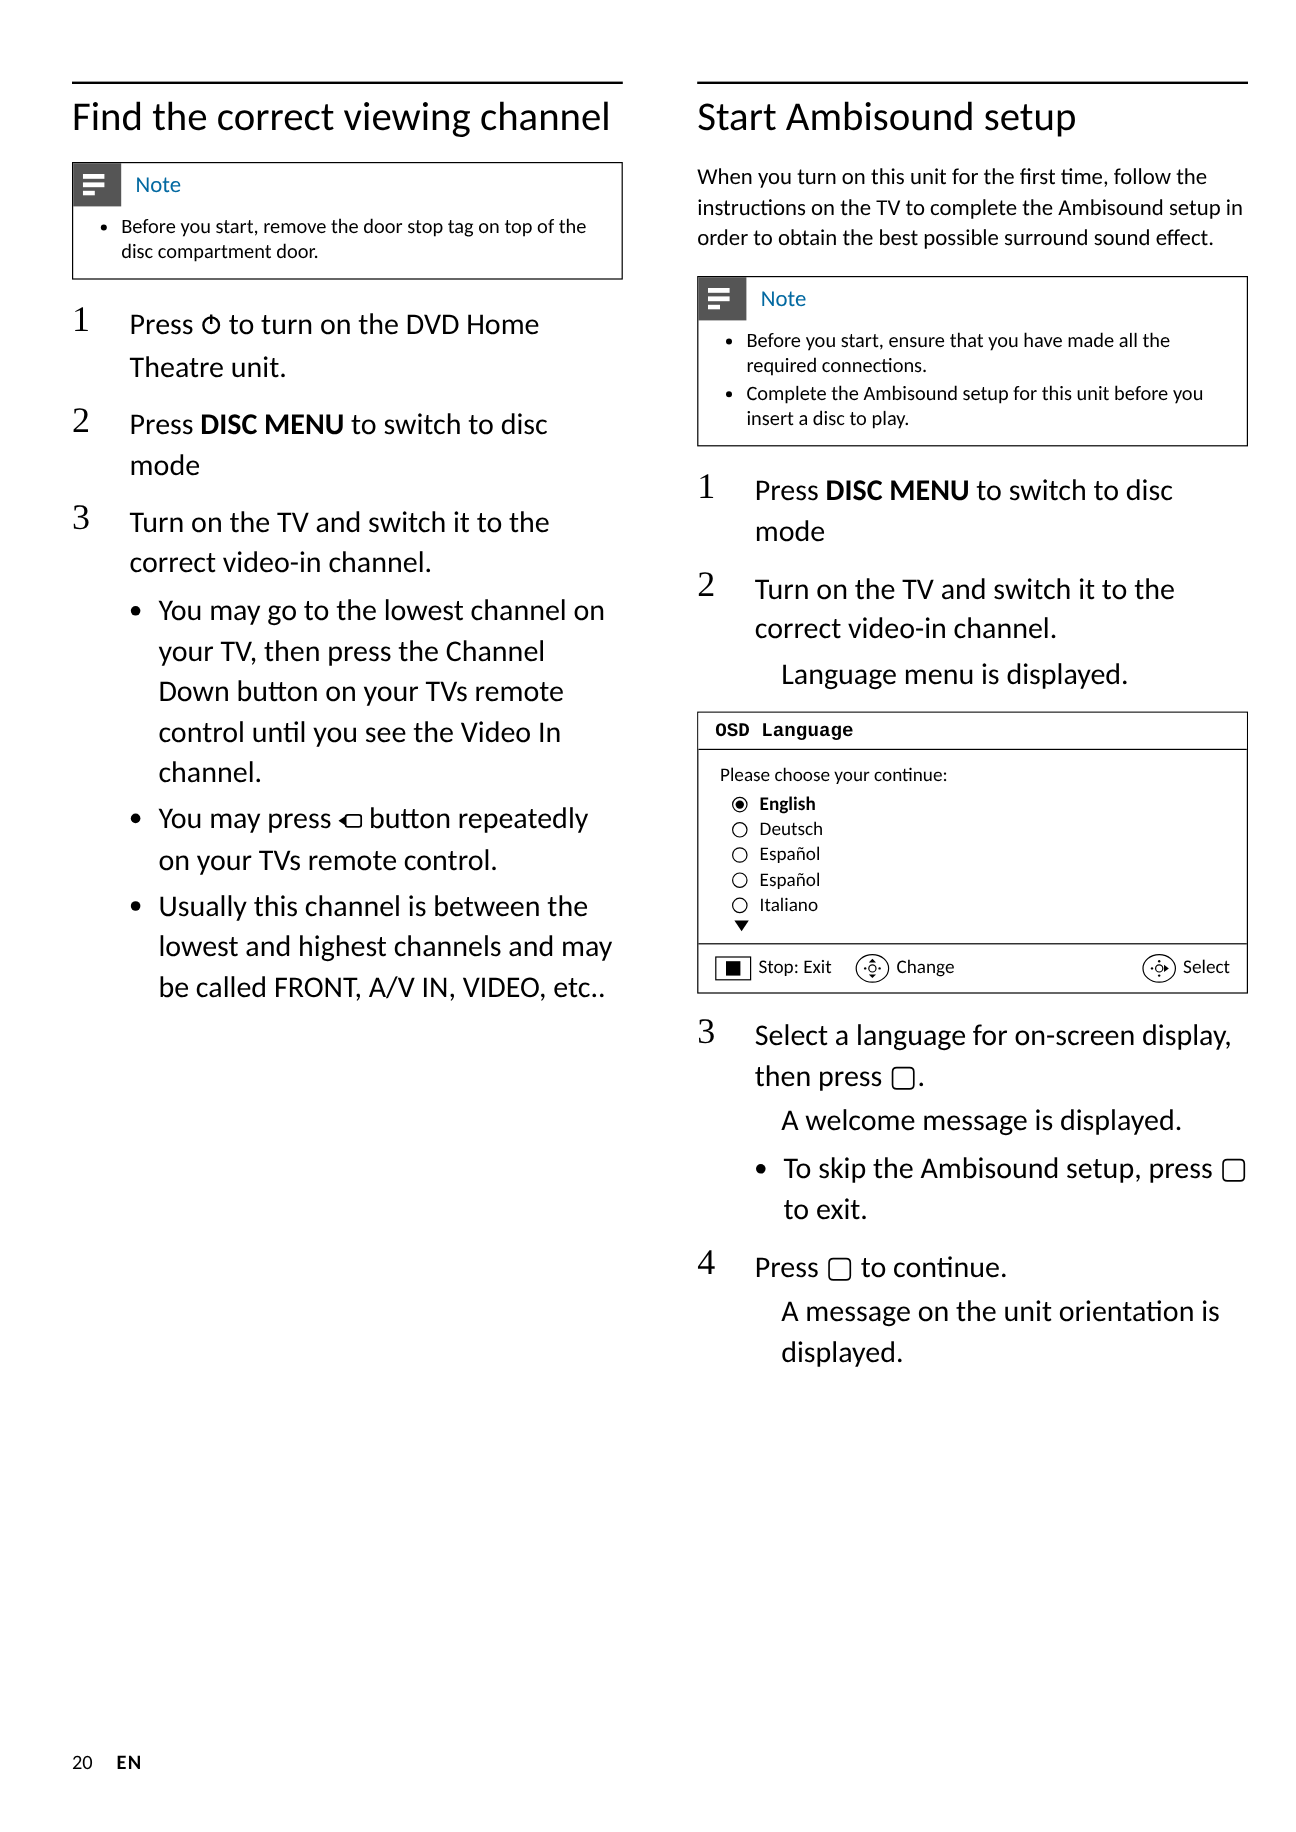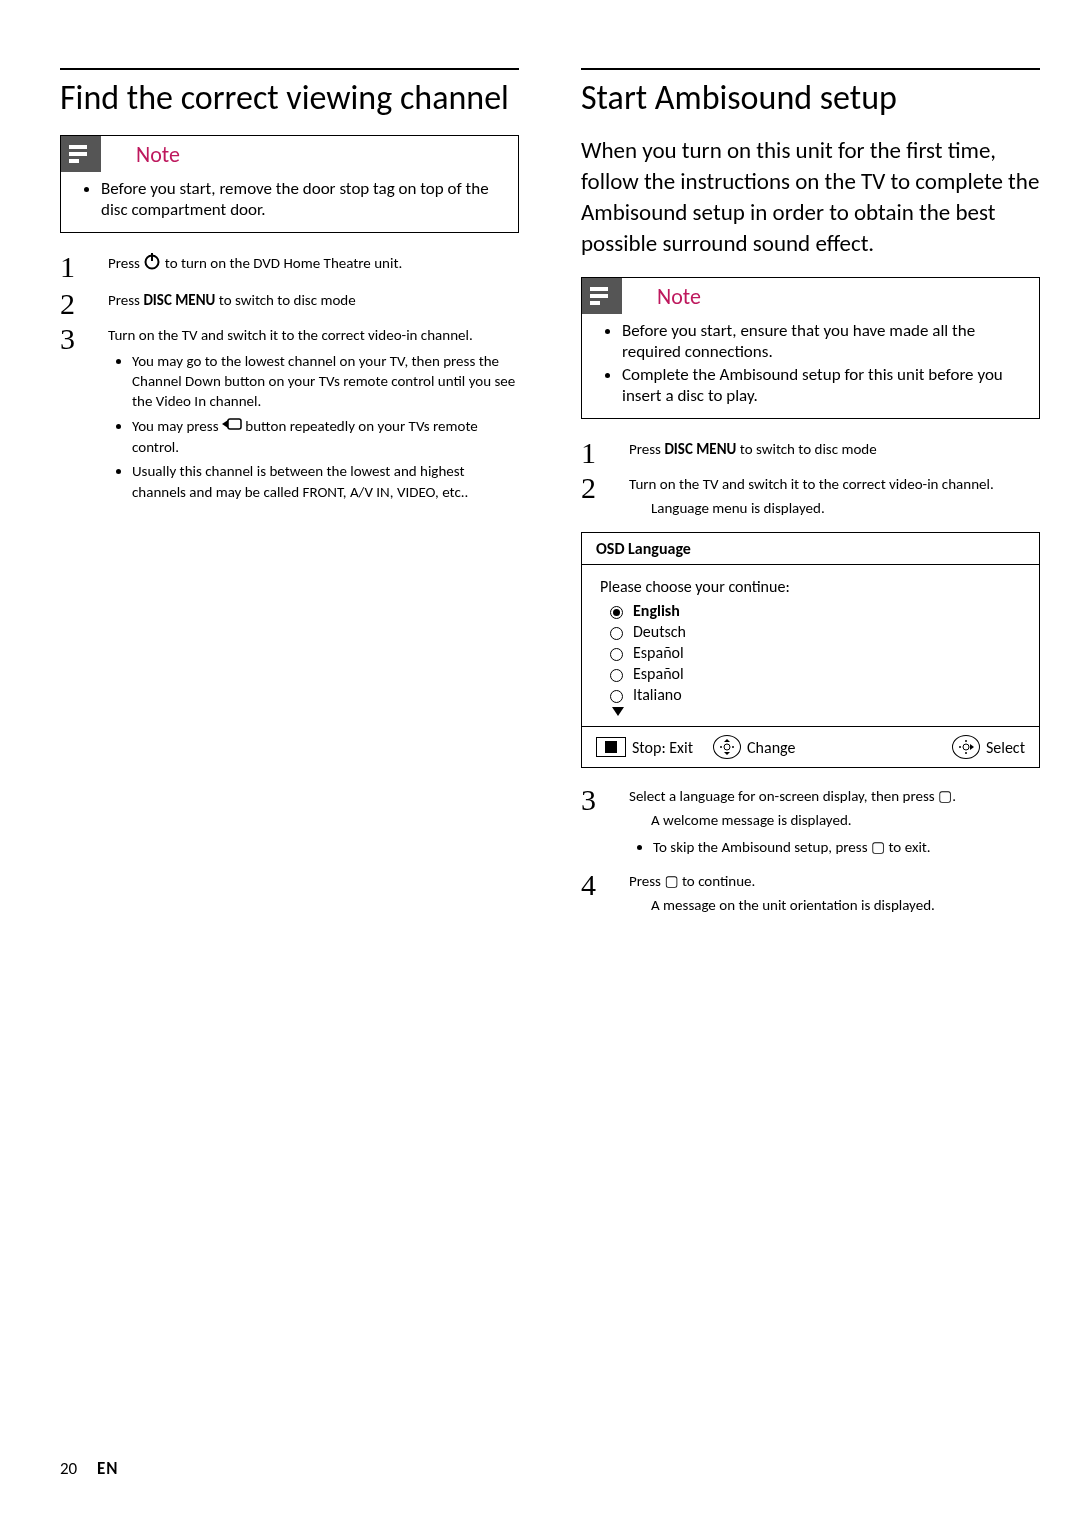--- a/index.html
+++ b/index.html
@@ -45,24 +45,23 @@
     width: 40px;
     height: 36px;
     background: #555;
     display: flex;
     align-items: center;
     justify-content: center;
     flex-shrink: 0;
   }
   .note-icon svg { display:block; }
   .note-label {
-    font-size: 22px;
-    color: #be185d;
+    font-size: 19px;
+    color: #0369a1;
     padding-left: 12px;
-    margin-left: 23px;
   }
   .note-body {
     padding: 6px 18px 10px 28px;
     font-size: 17px;
   }
   .note-body ul {
     list-style: disc;
     margin: 0;
     padding-left: 12px;
   }
@@ -71,21 +70,21 @@
     list-style: none;
     padding: 0;
     margin: 0;
     counter-reset: step;
   }
   ol.steps > li {
     counter-increment: step;
     position: relative;
     padding-left: 48px;
     margin-bottom: 14px;
-    font-size: 15px;
+    font-size: 25px;
     line-height: 1.35;
   }
   ol.steps > li::before {
     content: counter(step);
     position: absolute;
     left: 0;
     top: -6px;
     font-size: 30px;
     font-weight: 400;
     width: 36px;
@@ -112,20 +111,21 @@
   .osd {
     border: 1px solid #000;
     margin: 10px 0 18px 0;
     font-size: 16px;
   }
   .osd-title {
     background: #fff;
     border-bottom: 1px solid #000;
     padding: 6px 14px;
     font-weight: 600;
+    font-family: Liberation Mono, monospace;
   }
   .osd-body {
     padding: 12px 18px 10px 18px;
   }
   .osd-body .prompt { margin-bottom: 4px; }
   .lang-list {
     list-style: none;
     padding: 0;
     margin: 0 0 2px 10px;
   }
@@ -179,21 +179,21 @@
   .nav-oval {
     width: 26px; height: 22px;
     border: 1px solid #000;
     border-radius: 50%;
     font-size: 11px;
     display:flex;
     align-items:center;
     justify-content:center;
     letter-spacing:-1px;
   }
-  .para { font-size: 23px; line-height: 1.35; margin-bottom: 18px; }
+  .para { font-size: 19px; line-height: 1.35; margin-bottom: 18px; }
   .tips-box { border: 1px solid #000; margin-top: 24px; }
   .footer {
     position: absolute;
     bottom: 48px;
     left: 60px;
     font-size: 17px;
   }
   .footer .lang { font-weight: 600; margin-left: 16px; letter-spacing: 1px;}
 </style>
 </head>

